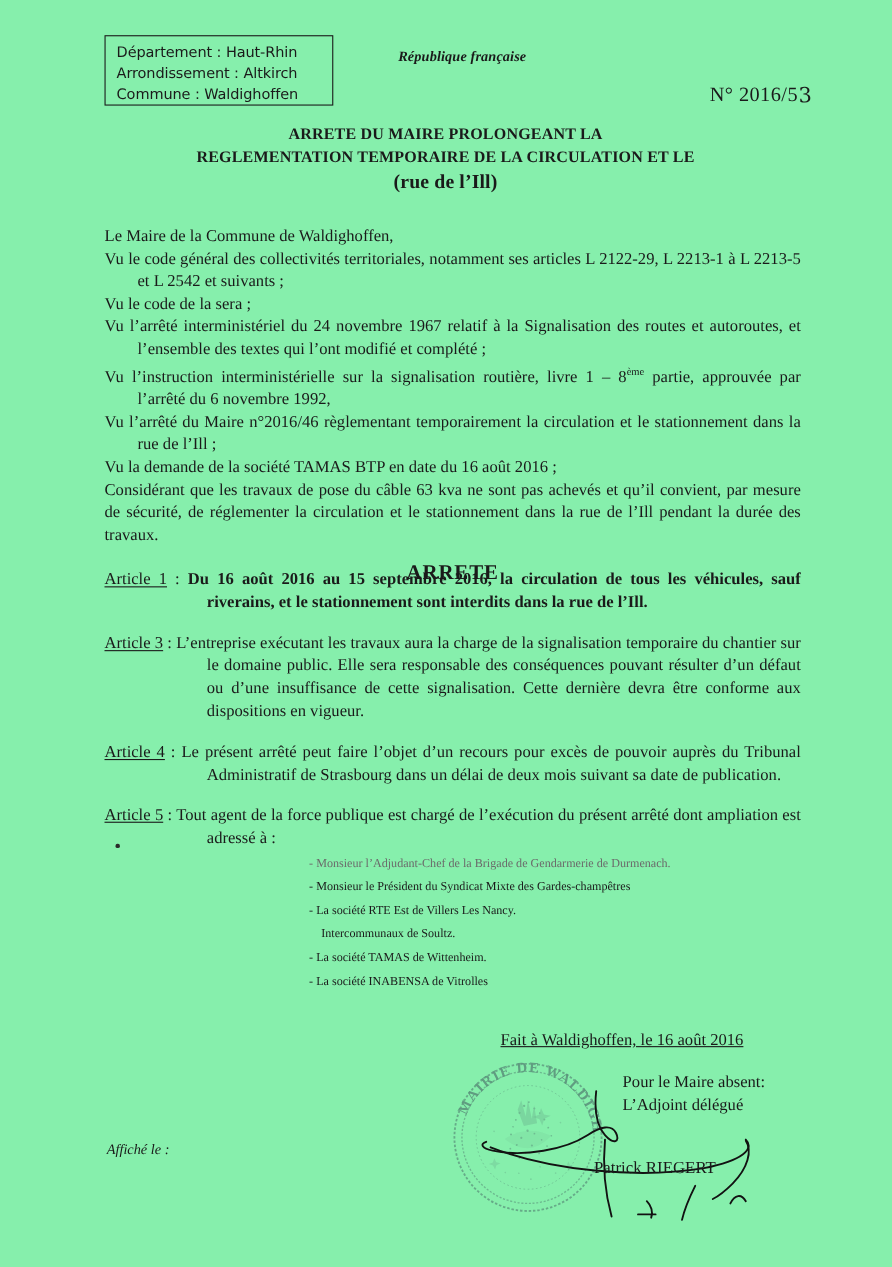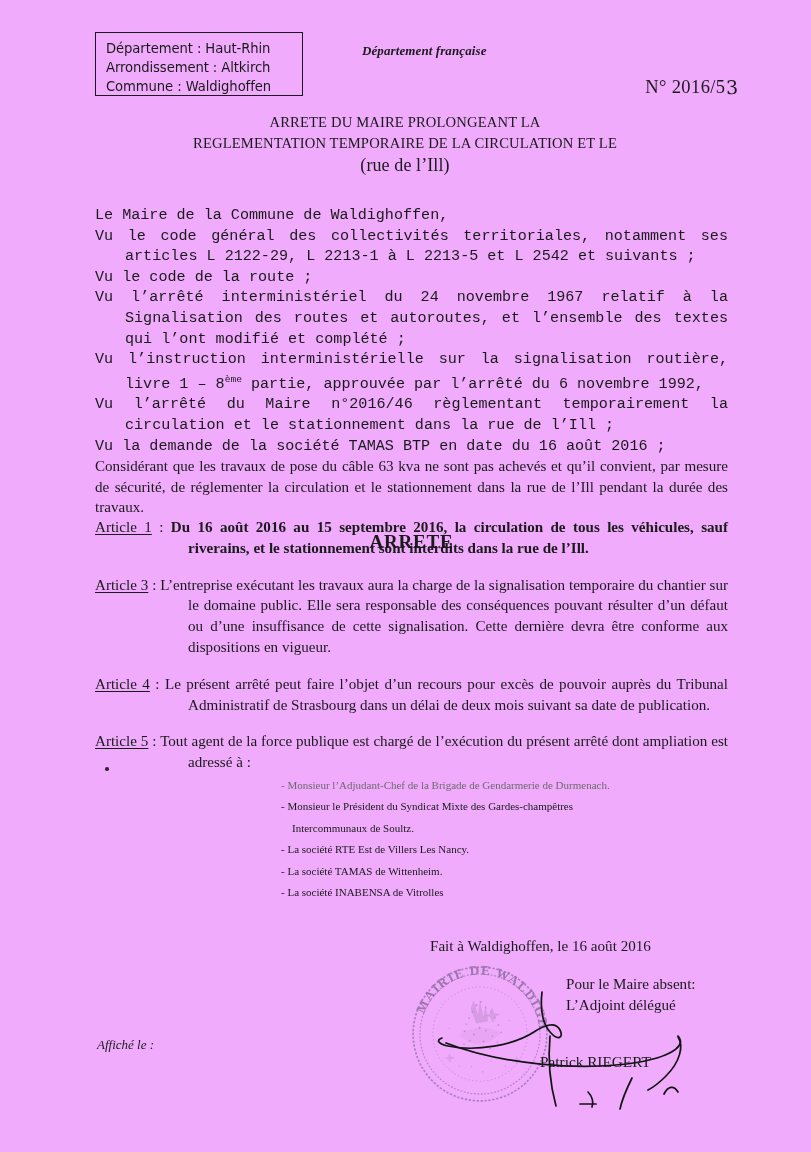--- a/index.html
+++ b/index.html
@@ -14,21 +14,21 @@
     position: relative;
     overflow: hidden;
     font-family: "Liberation Serif", serif;
     color: #1a1a1a;
     -webkit-font-smoothing: antialiased;
   }
 
   .page {
     position: absolute;
     inset: 0;
-    background: #f0abfc;
+    background: #86efac;
   }
 
   
   .header-zone {
     position: absolute;
     top: 30px;
     left: 0;
     width: 811px;
     height: 80px;
   }
@@ -74,21 +74,21 @@
     transform: translateY(1px) rotate(-2deg);
   }
 
   
   .title-block {
     position: absolute;
     top: 112px;
     left: 105px;
     width: 600px;
     text-align: center;
-    font-weight: 400;
+    font-weight: 700;
     font-size: 14.6px;
     line-height: 21px;
     letter-spacing: 0.15px;
   }
   .title-block .subtitle {
     font-size: 18px;
     letter-spacing: 0.1px;
     margin-top: 1px;
   }
 
@@ -99,21 +99,20 @@
     left: 95px;
     width: 633px;
     font-size: 15.1px;
     line-height: 20.6px;
   }
 
   .vu-line {
     text-align: justify;
     text-justify: inter-word;
     padding-left: 0;
-    font-family: Liberation Mono, monospace;
   }
   .vu-line.hang { padding-left: 30px; text-indent: -30px; }
   .vu-line.plain { text-align: left; }
   sup.eme { font-size: 9.6px; vertical-align: super; }
 
   .considerant {
     text-align: justify;
     text-justify: inter-word;
     margin-top: 0;
   }
@@ -164,24 +163,25 @@
   
   .sign-zone {
     position: absolute;
     top: 938px;
     left: 0;
     width: 811px;
     height: 160px;
   }
   .fait-a {
     position: absolute;
-    left: 430px;
+    left: 455px;
     top: 0;
     font-size: 15.1px;
     white-space: nowrap;
+    text-decoration: underline;
   }
   .pour-maire {
     position: absolute;
     left: 566px;
     top: 36px;
     font-size: 15.1px;
     line-height: 21px;
     white-space: nowrap;
   }
   .signer-name {
@@ -237,37 +237,37 @@
 <div class="page">
 
   <div class="header-zone">
 
     <div class="admin-box">
       <div>Département : Haut-Rhin</div>
       <div>Arrondissement : Altkirch</div>
       <div>Commune : Waldighoffen</div>
     </div>
 
-    <div class="republique">Département française</div>
+    <div class="republique">République française</div>
 
     <div class="doc-number">
       <span>N° 2016/5</span><span class="handwritten">3</span>
     </div>
   </div>
 
   <div class="title-block">
     <div>ARRETE DU MAIRE PROLONGEANT LA</div>
     <div>REGLEMENTATION TEMPORAIRE DE LA CIRCULATION ET LE</div>
     <div class="subtitle">(rue de l’Ill)</div>
   </div>
 
   <div class="body-zone">
     <div class="vu-line plain">Le Maire de la Commune de Waldighoffen,</div>
     <div class="vu-line hang">Vu le code général des collectivités territoriales, notamment ses articles L 2122-29, L 2213-1 à L 2213-5 et L 2542 et suivants ;</div>
-    <div class="vu-line plain">Vu le code de la route ;</div>
+    <div class="vu-line plain">Vu le code de la sera ;</div>
     <div class="vu-line hang">Vu l’arrêté interministériel du 24 novembre 1967 relatif à la Signalisation des routes et autoroutes, et l’ensemble des textes qui l’ont modifié et complété ;</div>
     <div class="vu-line hang"><span>Vu l’instruction interministérielle sur la signalisation routière, livre 1 – 8</span><sup class="eme">ème</sup><span> partie, approuvée par l’arrêté du 6 novembre 1992,</span></div>
     <div class="vu-line hang">Vu l’arrêté du Maire n°2016/46 règlementant temporairement la circulation et le stationnement dans la rue de l’Ill ;</div>
     <div class="vu-line plain">Vu la demande de la société TAMAS BTP en date du 16 août 2016 ;</div>
     <div class="considerant">Considérant que les travaux de pose du câble 63 kva ne sont pas achevés et qu’il convient, par mesure de sécurité, de réglementer la circulation et le stationnement dans la rue de l’Ill pendant la durée des travaux.</div>
     <div class="arrete-heading">ARRETE</div>
   </div>
 
   <div class="articles">
 
@@ -283,22 +283,22 @@
     <div class="article">
       <span class="art-label">Article 4</span><span> : </span><span class="art-body">Le présent arrêté peut faire l’objet d’un recours pour excès de pouvoir auprès du Tribunal Administratif de Strasbourg dans un délai de deux mois suivant sa date de publication.</span>
     </div>
 
     <div class="article">
       <span class="art-label">Article 5</span><span> : </span><span class="art-body">Tout agent de la force publique est chargé de l’exécution du présent arrêté dont ampliation est adressé à :</span>
 
       <div class="recipients">
         <div class="rcp faded">- Monsieur l’Adjudant-Chef de la Brigade de Gendarmerie de Durmenach.</div>
         <div class="rcp">- Monsieur le Président du Syndicat Mixte des Gardes-champêtres</div>
+        <div class="rcp">- La société RTE Est de Villers Les Nancy.</div>
         <div class="rcp cont">Intercommunaux de Soultz.</div>
-        <div class="rcp">- La société RTE Est de Villers Les Nancy.</div>
         <div class="rcp">- La société TAMAS de Wittenheim.</div>
         <div class="rcp">- La société INABENSA de Vitrolles</div>
       </div>
     </div>
   </div>
 
   <div class="stray-dot"></div>
 
   <div class="sign-zone">
 

